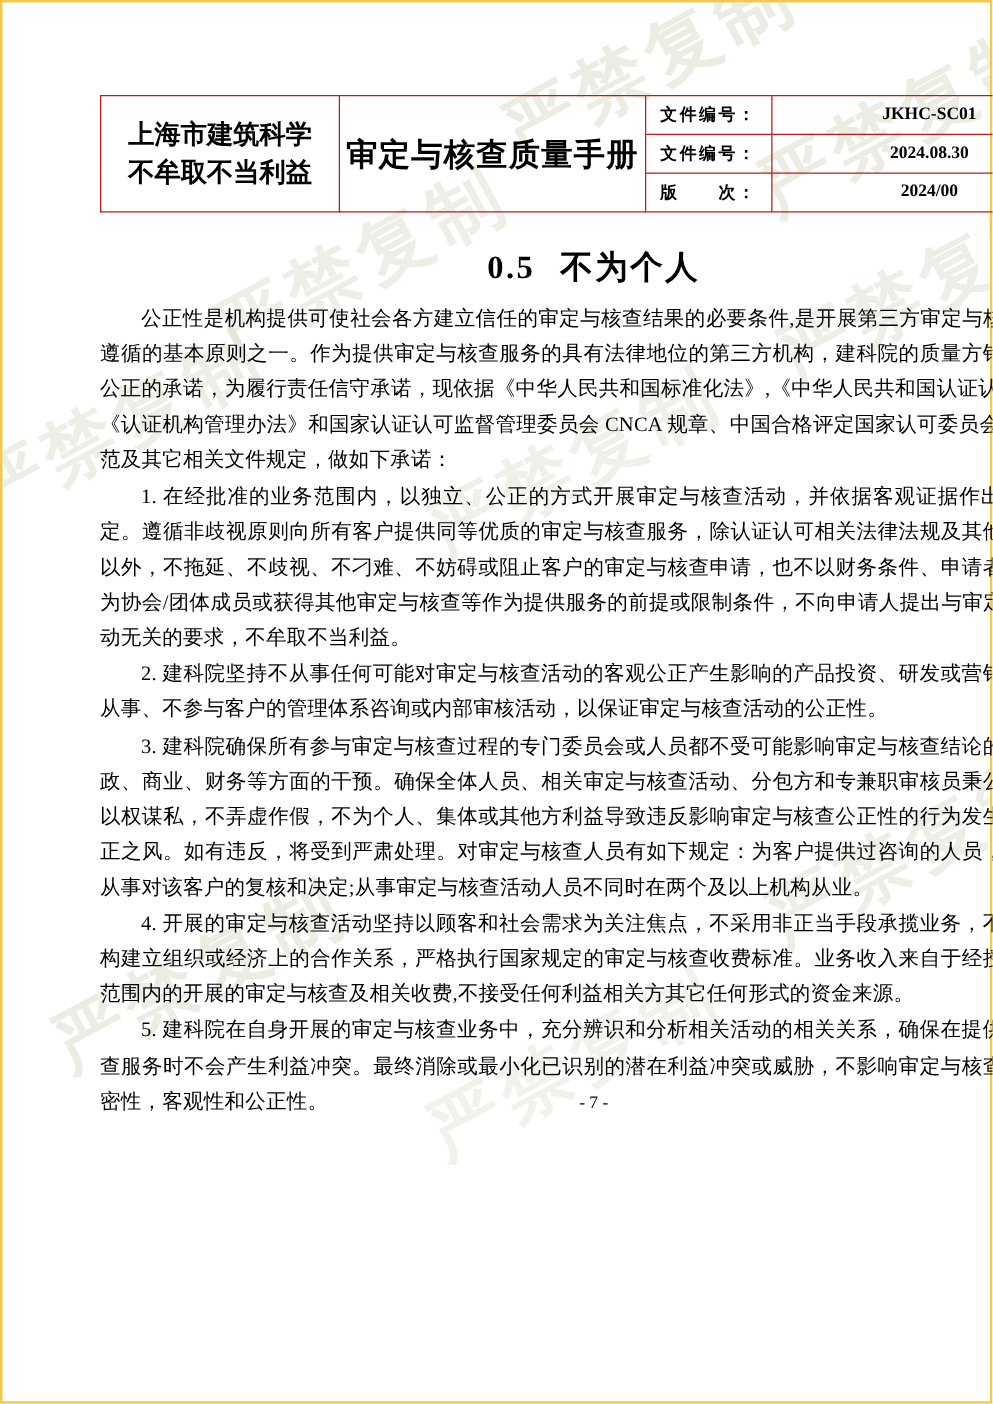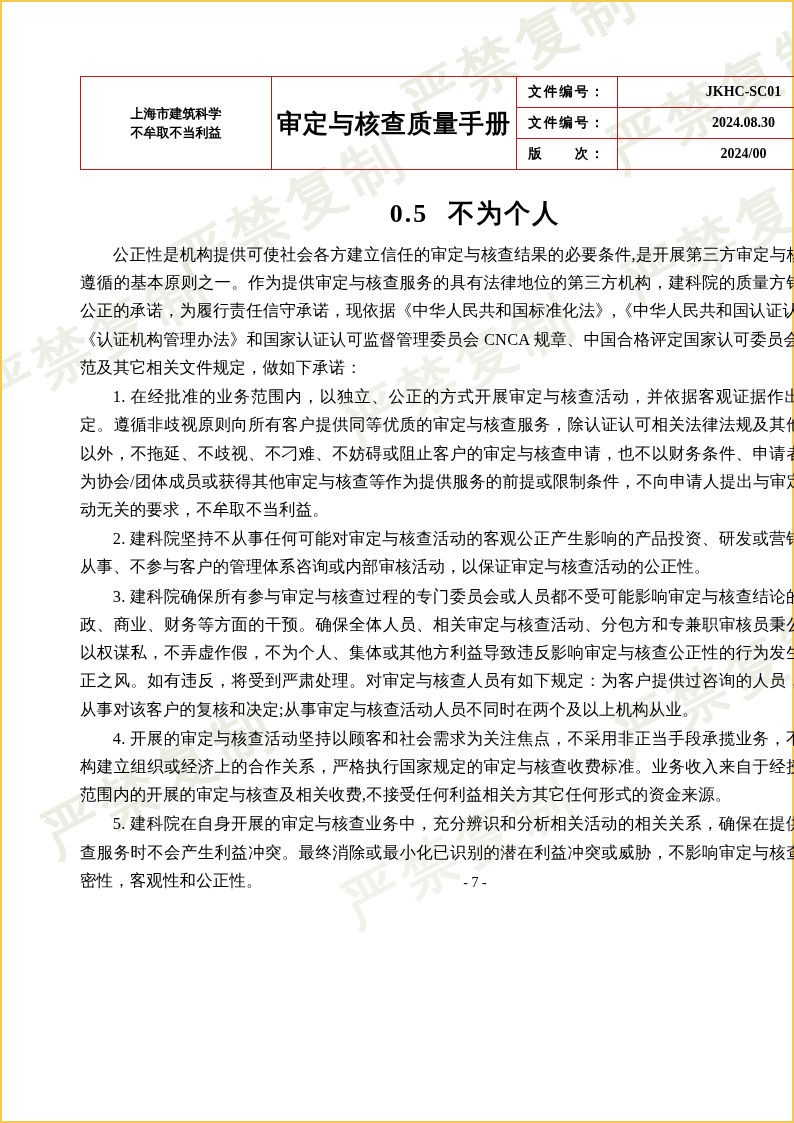--- a/index.html
+++ b/index.html
@@ -61,21 +61,21 @@
   }
   table.header-table td {
     border: 1px solid #b91c1c;
     text-align: center;
     vertical-align: middle;
     font-weight: bold;
     padding: 2px 4px;
   }
   .hdr-org {
     width: 182px;
-    font-size: 13px;
+    font-size: 21px;
     line-height: 1.5;
   }
   .hdr-title {
     width: 236px;
     font-size: 25px;
     letter-spacing: 1px;
   }
   .hdr-key {
     width: 92px;
     font-size: 13.5px;

